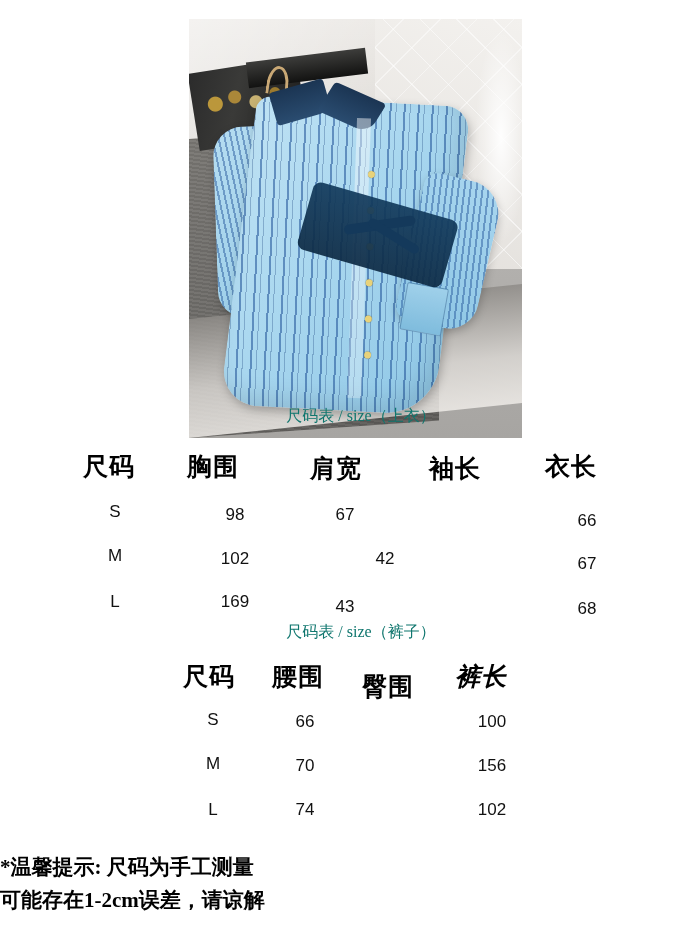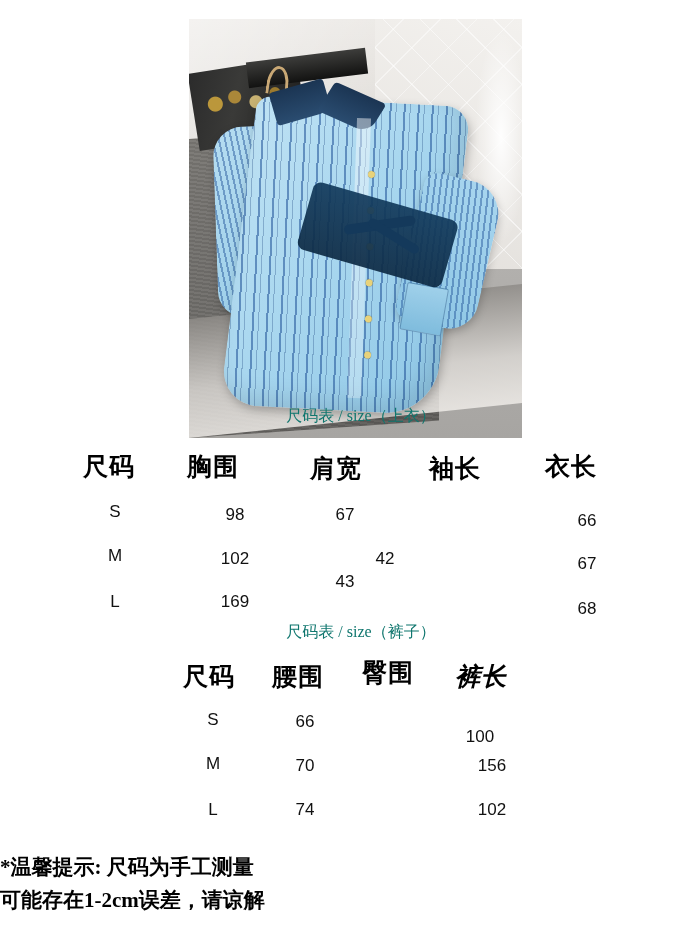--- a/index.html
+++ b/index.html
@@ -296,33 +296,33 @@
 <div class="cell" style="left:330px; top:505px; width:30px;">67</div>
 <div class="cell" style="left:570px; top:511px; width:34px;">66</div>
 
 <div class="cell" style="left:100px; top:546px; width:30px;">M</div>
 <div class="cell" style="left:215px; top:549px; width:40px;">102</div>
 <div class="cell" style="left:330px; top:549px; width:30px;margin-left:40px;">42</div>
 <div class="cell" style="left:570px; top:554px; width:34px;">67</div>
 
 <div class="cell" style="left:100px; top:592px; width:30px;">L</div>
 <div class="cell" style="left:215px; top:592px; width:40px;">169</div>
-<div class="cell" style="left:330px; top:572px; width:30px;">43</div>
+<div class="cell" style="left:330px; top:597px; width:30px;">43</div>
 <div class="cell" style="left:570px; top:599px; width:34px;">68</div>
 
 <div class="caption" id="caption-bottom">尺码表 / size（裤子）</div>
 
 <div class="hdr" style="left:183px; top:660px;">尺码</div>
 <div class="hdr" style="left:272px; top:660px;">腰围</div>
-<div class="hdr" style="left:362px; top:656px;text-align:center;">臀围</div>
+<div class="hdr" style="left:362px; top:670px;text-align:center;">臀围</div>
 <div class="hdr" style="left:455px; top:660px;font-style:italic;">裤长</div>
 
 <div class="cell" style="left:198px; top:710px; width:30px;">S</div>
 <div class="cell" style="left:288px; top:712px; width:34px;">66</div>
-<div class="cell" style="left:460px; top:712px; width:40px;margin-top:15px;">100</div>
+<div class="cell" style="left:472px; top:712px; width:40px;">100</div>
 
 <div class="cell" style="left:198px; top:754px; width:30px;">M</div>
 <div class="cell" style="left:288px; top:756px; width:34px;">70</div>
 <div class="cell" style="left:472px; top:756px; width:40px;">156</div>
 
 <div class="cell" style="left:198px; top:800px; width:30px;">L</div>
 <div class="cell" style="left:288px; top:800px; width:34px;">74</div>
 <div class="cell" style="left:472px; top:800px; width:40px;">102</div>
 
 <div class="note" id="note1">*温馨提示: 尺码为手工测量</div>

